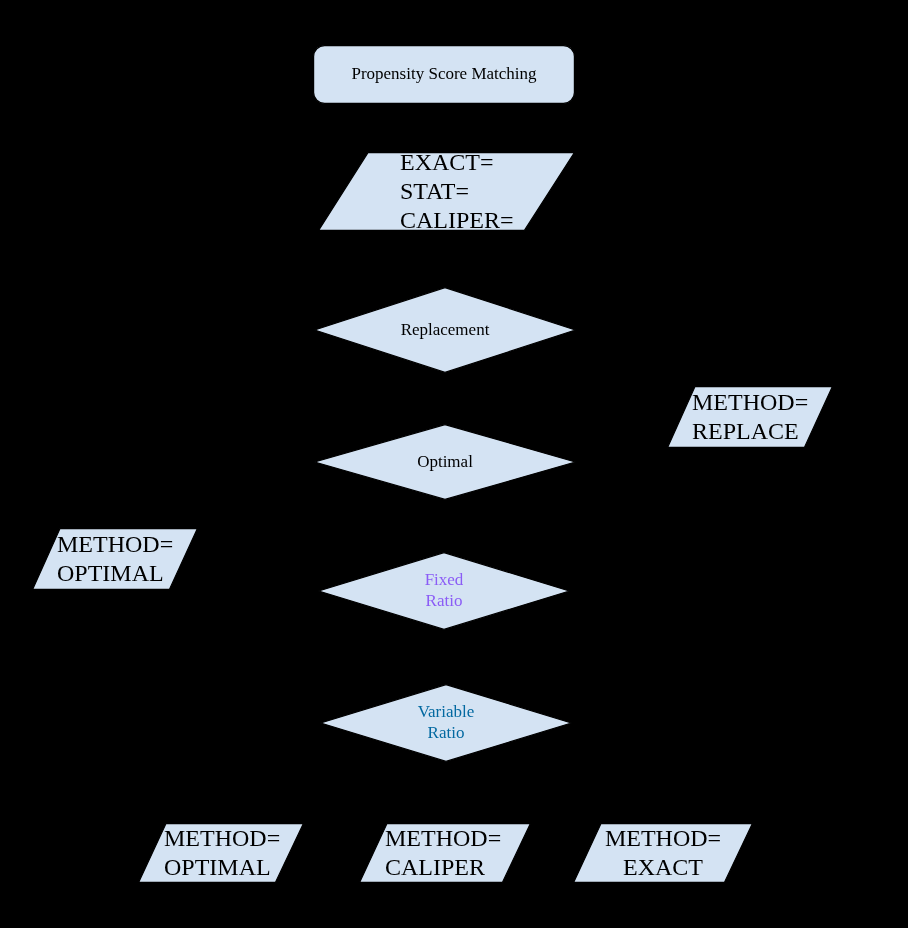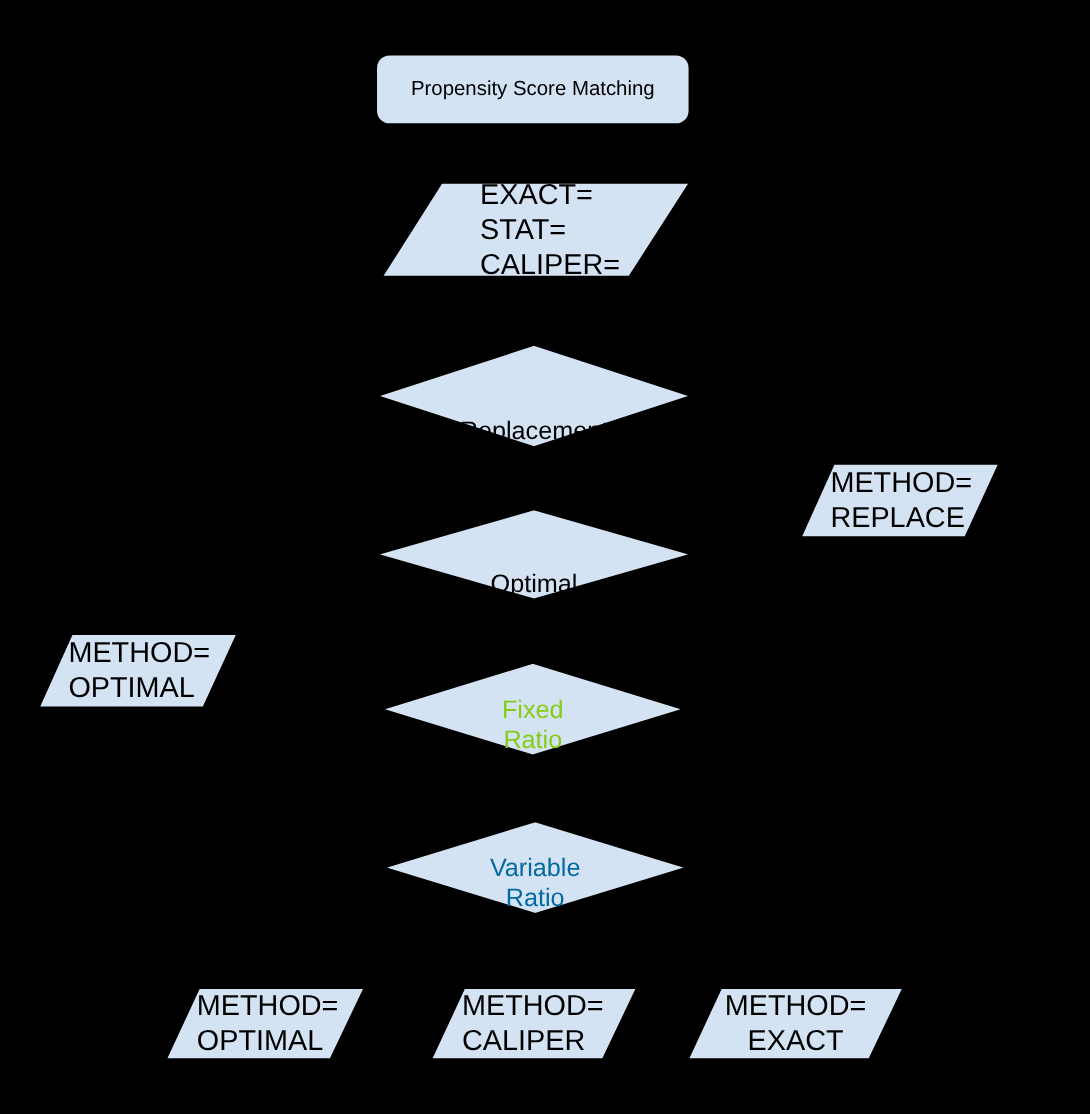--- a/index.html
+++ b/index.html
@@ -7,21 +7,21 @@
     margin: 0;
     padding: 0;
     background: #000000;
   }
   #canvas {
     position: relative;
     width: 908px;
     height: 928px;
     background: #000000;
     overflow: hidden;
-    font-family: Liberation Sans, sans-serif;
+    font-family: Liberation Serif, serif;
   }
   .node {
     position: absolute;
   }
   .node svg {
     position: absolute;
     left: 0;
     top: 0;
     display: block;
     overflow: visible;
@@ -43,21 +43,21 @@
   .label.center { align-items: center; text-align: center; }
   .label.leftish { align-items: flex-start; text-align: left; }
 
   
   .term .label { font-size: 17px; }
 
   
   .para .label { font-size: 24px; }
 
   
-  .diamond .label { font-size: 21px; justify-content: flex-end; }
+  .diamond .label { font-size: 17px; }
 
   .lbl-line { display: block; }
 </style>
 </head>
 <body style="background: rgb(0, 0, 0);">
 
 <div id="canvas" style="background: rgb(0, 0, 0);">
 
   <div class="node term" style="left:313px; top:45px; width:262px; height:59px;">
     <svg width="262" height="59" viewBox="0 0 262 59">
@@ -114,21 +114,21 @@
     <div class="label leftish" style="padding-left: 25px; color: rgb(0, 0, 0);">
       <span class="lbl-line">METHOD=</span>
       <span class="lbl-line">OPTIMAL</span>
     </div>
   </div>
 
   <div class="node diamond" style="left:318px; top:552px; width:252px; height:78px;">
     <svg width="252" height="78" viewBox="0 0 252 78">
       <polygon points="126,0.6 251.4,39 126,77.4 0.6,39" fill="#d4e3f3" stroke="#000000" stroke-width="1.2"></polygon>
     </svg>
-    <div class="label center" style="padding-right: 12px; color: #84cc16;">
+    <div class="label center" style="padding-right: 12px; color: #8b5cf6;">
       <span class="lbl-line">Fixed</span>
       <span class="lbl-line">Ratio</span>
     </div>
   </div>
 
   <div class="node diamond" style="left:320px; top:684px; width:252px; height:78px;">
     <svg width="252" height="78" viewBox="0 0 252 78">
       <polygon points="126,0.6 251.4,39 126,77.4 0.6,39" fill="#d4e3f3" stroke="#000000" stroke-width="1.2"></polygon>
     </svg>
     <div class="label center" style="padding-right: 8px; color: #0369a1;">

